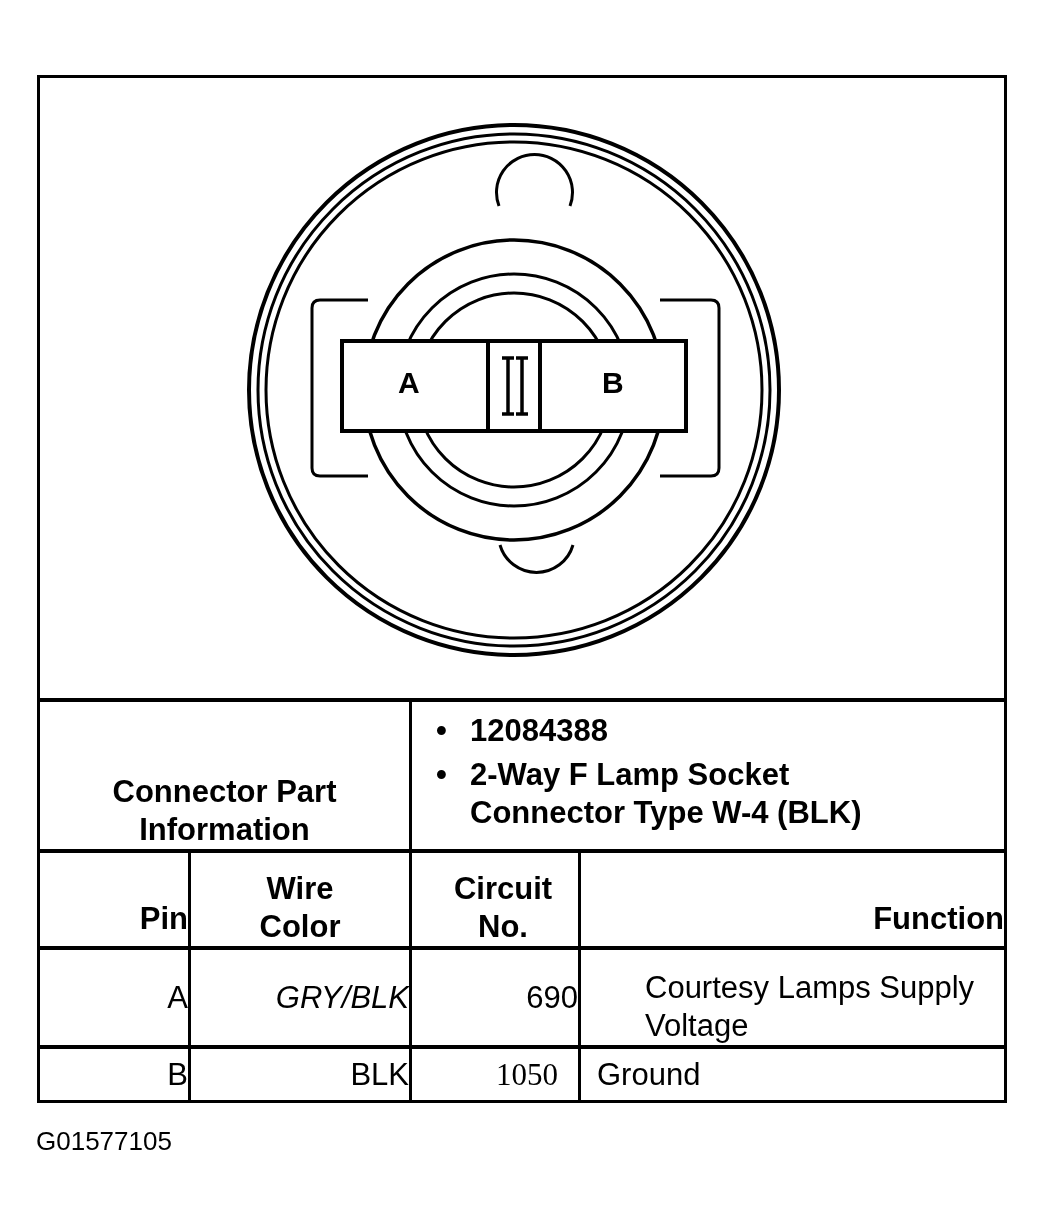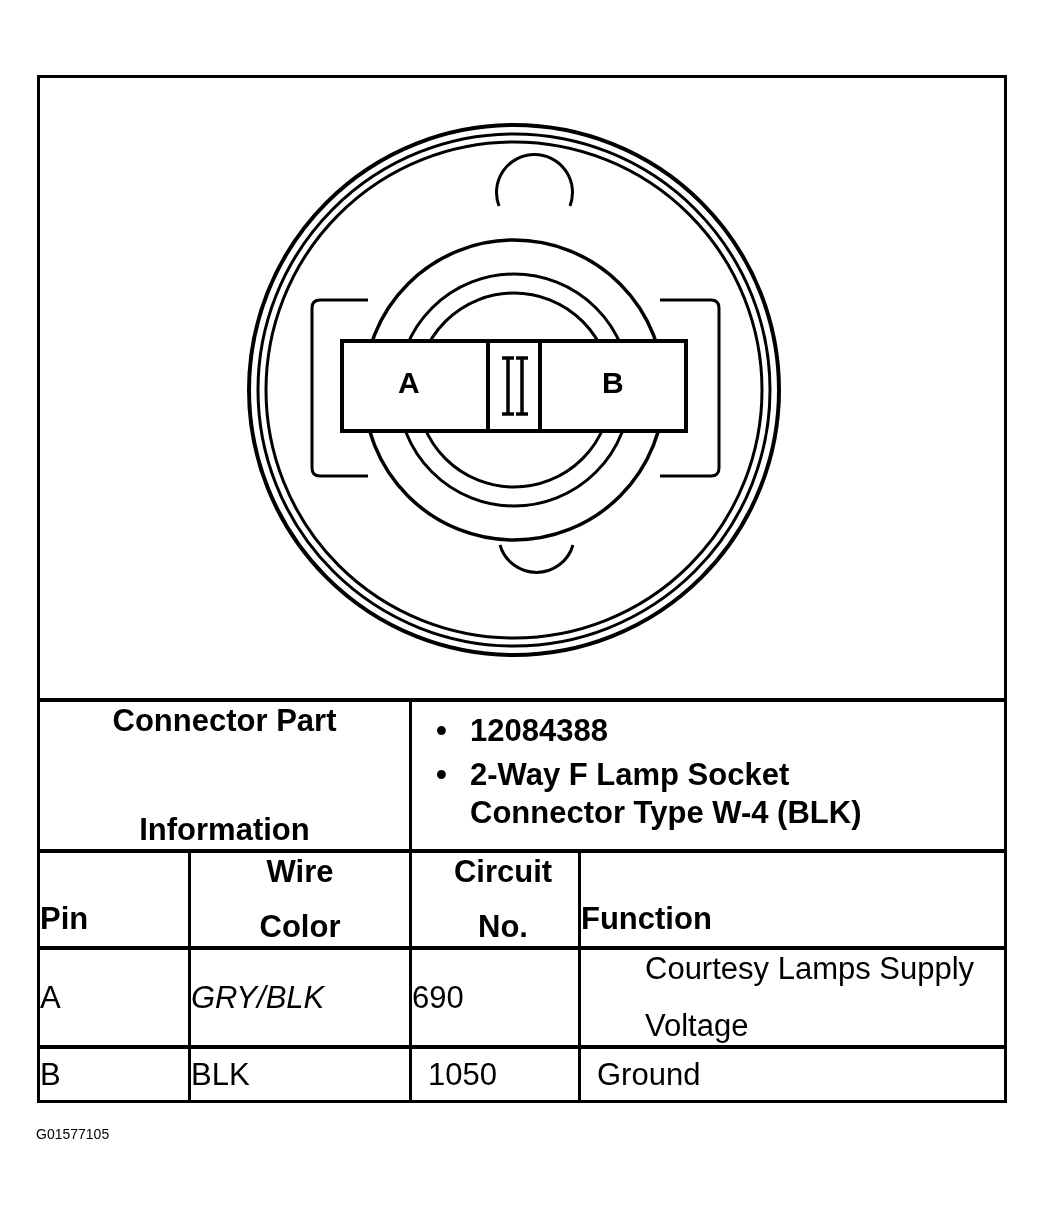--- a/index.html
+++ b/index.html
@@ -4,28 +4,28 @@
   <style>
     html, body { margin: 0; padding: 0; background: #ffffff; }
     body { width: 1044px; height: 1223px; position: relative; overflow: hidden;
            font-family: "Liberation Sans", "DejaVu Sans", sans-serif; color: #000; }
     .frame { position: absolute; left: 37px; top: 75px; width: 970px; height: 1028px;
              border: 3px solid #000; box-sizing: border-box; }
     .drawing { position: absolute; left: 0; top: 0; width: 964px; height: 622px; }
     .drawing svg { position: absolute; left: 0; top: 0; }
     .line-h { position: absolute; background: #000; height: 4px; left: 0; right: 0; }
     .line-v { position: absolute; background: #000; width: 3px; }
-    .cell { position: absolute; display: flex; align-items: center; justify-content: space-between;
+    .cell { position: absolute; display: flex; align-items: center; justify-content: flex-end;
             text-align: center; box-sizing: border-box; }
     .bold { font-weight: bold; font-size: 31px; line-height: 38px; }
     .reg { font-size: 31px; line-height: 38px; }
     .info-list { position: absolute; left: 0; top: 0; margin: 0; padding: 0; list-style: none; }
     .info-list li { position: relative; padding-left: 58px; font-weight: bold; font-size: 31px; line-height: 38px; }
     .info-list li .bullet { position: absolute; left: 24px; top: 0; }
-    .footer-code { position: absolute; left: 36px; top: 1126px; font-size: 14px; }
+    .footer-code { position: absolute; left: 36px; top: 1126px; font-size: 26px; }
   </style>
 </head>
 <body>
 
 <div class="frame">
 
   <div class="drawing">
     <svg width="964" height="622" viewBox="0 0 964 622">
       <g fill="none" stroke="#000" stroke-width="3">
 
@@ -105,17 +105,17 @@
   <div class="cell reg" style="left:0;top:872px;width:148px;height:95px;">A</div>
   <div class="cell reg" style="left:151px;top:872px;width:218px;height:95px;font-style:italic;">GRY/BLK</div>
   <div class="cell reg" style="left:372px;top:872px;width:166px;height:95px;">690</div>
   <div class="cell reg" style="left:541px;top:872px;width:423px;height:95px;flex-direction:column;align-items:flex-start;padding-left:16px;margin-left:48px;">
     <span>Courtesy Lamps Supply</span>
     <span>Voltage</span>
   </div>
 
   <div class="cell reg" style="left:0;top:971px;width:148px;height:51px;">B</div>
   <div class="cell reg" style="left:151px;top:971px;width:218px;height:51px;">BLK</div>
-  <div class="cell reg" style="left:388px;top:971px;width:166px;height:51px;">1050</div>
+  <div class="cell reg" style="left:352px;top:971px;width:166px;height:51px;font-family:Liberation Serif, serif;">1050</div>
   <div class="cell reg" style="left:541px;top:971px;width:423px;height:51px;justify-content:flex-start;padding-left:16px;">Ground</div>
 </div>
 
 <div class="footer-code">G01577105</div>
 
 </body></html>

